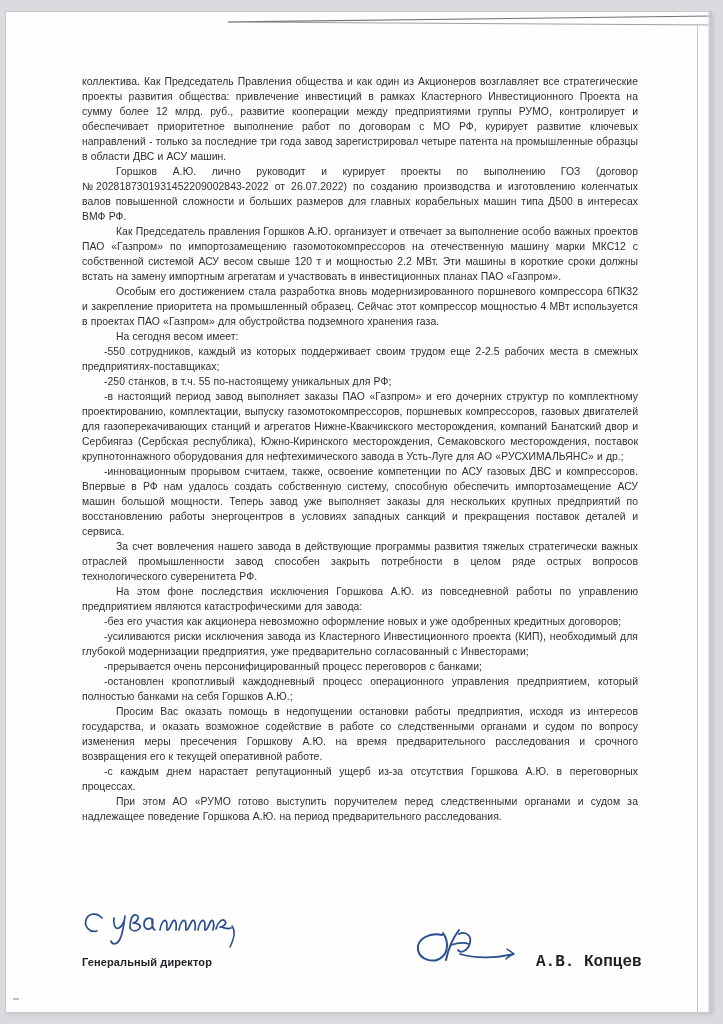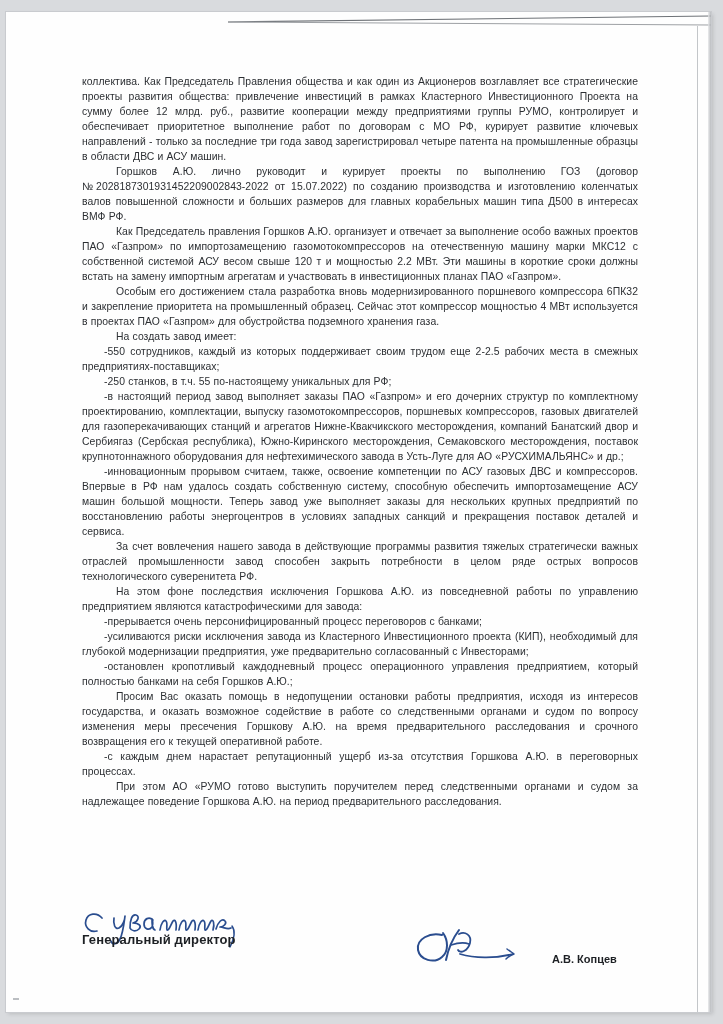--- a/index.html
+++ b/index.html
@@ -105,45 +105,46 @@
     left: 0;
     top: -4px;
     width: 300px;
     height: 44px;
   }
   #closing-script svg { display: block; }
 
   #signer-title {
     position: absolute;
     left: 0;
-    top: 22px;
-    font-size: 13px;
+    top: 46px;
+    font-size: 11px;
     font-weight: bold;
     color: #1d2024;
     letter-spacing: .01em;
     white-space: nowrap;
   }
 
   #signature-mark {
     position: absolute;
     left: 330px;
     top: 16px;
     width: 130px;
     height: 46px;
   }
   #signature-mark svg { display: block; }
 
   #signer-name {
     position: absolute;
-    left: 470px;
+    left: 454px;
     top: 43px;
-    font-size: 11px;
+    font-size: 16px;
     font-weight: bold;
     color: #1d2024;
     white-space: nowrap;
+    font-family: Liberation Mono, monospace;
   }
 </style>
 </head>
 <body>
 
 <div id="page-viewport">
 
   <div id="paper">
 
     <div id="scan-top-edge">
@@ -151,32 +152,33 @@
         <path d="M 222 10 L 705 4" stroke="#6e7277" stroke-width="1.2" fill="none"></path>
         <path d="M 222 10 L 705 13" stroke="#9da0a4" stroke-width="1" fill="none"></path>
       </svg>
     </div>
     <div id="scan-rail-a"></div>
     <div id="scan-rail-b"></div>
     <div id="scan-speck"></div>
 
     <div id="letter-body">
       <p class="para">коллектива. Как Председатель Правления общества и как один из Акционеров возглавляет все стратегические проекты развития общества: привлечение инвестиций в рамках Кластерного Инвестиционного Проекта на сумму более 12 млрд. руб., развитие кооперации между предприятиями группы РУМО, контролирует и обеспечивает приоритетное выполнение работ по договорам с МО РФ, курирует развитие ключевых направлений - только за последние три года завод зарегистрировал четыре патента на промышленные образцы в области ДВС и АСУ машин.</p>
-      <p class="para indent">Горшков А.Ю. лично руководит и курирует проекты по выполнению ГОЗ (договор №2028187301931452209002843-2022 от 15.07.2022) по созданию производства и изготовлению коленчатых валов повышенной сложности и больших размеров для главных корабельных машин типа Д500 в интересах ВМФ РФ.</p>
+      <p class="para indent">Горшков А.Ю. лично руководит и курирует проекты по выполнению ГОЗ (договор №2028187301931452209002843-2022 от 26.07.2022) по созданию производства и изготовлению коленчатых валов повышенной сложности и больших размеров для главных корабельных машин типа Д500 в интересах ВМФ РФ.</p>
       <p class="para indent">Как Председатель правления Горшков А.Ю. организует и отвечает за выполнение особо важных проектов ПАО «Газпром» по импортозамещению газомотокомпрессоров на отечественную машину марки МКС12 с собственной системой АСУ весом свыше 120 т и мощностью 2.2 МВт. Эти машины в короткие сроки должны встать на замену импортным агрегатам и участвовать в инвестиционных планах ПАО «Газпром».</p>
       <p class="para indent">Особым его достижением стала разработка вновь модернизированного поршневого компрессора 6ПК32 и закрепление приоритета на промышленный образец. Сейчас этот компрессор мощностью 4 МВт используется в проектах ПАО «Газпром» для обустройства подземного хранения газа.</p>
-      <p class="para indent">На создать завод имеет:</p>
+      <p class="para indent">На сегодня весом имеет:</p>
       <p class="para hang">-550 сотрудников, каждый из которых поддерживает своим трудом еще 2-2.5 рабочих места в смежных предприятиях-поставщиках;</p>
       <p class="para hang">-250 станков, в т.ч. 55 по-настоящему уникальных для РФ;</p>
       <p class="para hang">-в настоящий период завод выполняет заказы ПАО «Газпром» и его дочерних структур по комплектному проектированию, комплектации, выпуску газомотокомпрессоров, поршневых компрессоров, газовых двигателей для газоперекачивающих станций и агрегатов Нижне-Квакчикского месторождения, компаний Банатский двор и Сербиягаз (Сербская республика), Южно-Киринского месторождения, Семаковского месторождения, поставок крупнотоннажного оборудования для нефтехимического завода в Усть-Луге для АО «РУСХИМАЛЬЯНС» и др.;</p>
       <p class="para hang">-инновационным прорывом считаем, также, освоение компетенции по АСУ газовых ДВС и компрессоров. Впервые в РФ нам удалось создать собственную систему, способную обеспечить импортозамещение АСУ машин большой мощности. Теперь завод уже выполняет заказы для нескольких крупных предприятий по восстановлению работы энергоцентров в условиях западных санкций и прекращения поставок деталей и сервиса.</p>
       <p class="para indent">За счет вовлечения нашего завода в действующие программы развития тяжелых стратегически важных отраслей промышленности завод способен закрыть потребности в целом ряде острых вопросов технологического суверенитета РФ.</p>
       <p class="para indent">На этом фоне последствия исключения Горшкова А.Ю. из повседневной работы по управлению предприятием являются катастрофическими для завода:</p>
+      <p class="para hang">-без его участия как акционера невозможно оформление новых и уже одобренных кредитных договоров;</p>
+      <p class="para hang">-усиливаются риски исключения завода из Кластерного Инвестиционного проекта (КИП), необходимый для глубокой модернизации предприятия, уже предварительно согласованный с Инвесторами;</p>
       <p class="para hang">-прерывается очень персонифицированный процесс переговоров с банками;</p>
-      <p class="para hang">-усиливаются риски исключения завода из Кластерного Инвестиционного проекта (КИП), необходимый для глубокой модернизации предприятия, уже предварительно согласованный с Инвесторами;</p>
       <p class="para hang">-остановлен кропотливый каждодневный процесс операционного управления предприятием, который полностью банками на себя Горшков А.Ю.;</p>
       <p class="para indent">Просим Вас оказать помощь в недопущении остановки работы предприятия, исходя из интересов государства, и оказать возможное содействие в работе со следственными органами и судом по вопросу изменения меры пресечения Горшкову А.Ю. на время предварительного расследования и срочного возвращения его к текущей оперативной работе.</p>
       <p class="para hang">-с каждым днем нарастает репутационный ущерб из-за отсутствия Горшкова А.Ю. в переговорных процессах.</p>
       <p class="para indent">При этом АО «РУМО готово выступить поручителем перед следственными органами и судом за надлежащее поведение Горшкова А.Ю. на период предварительного расследования.</p>
     </div>
 
     <div id="signature-block">
 
       <div id="closing-script" title="С уважением,">
         <svg width="300" height="44" viewBox="0 0 300 44" xmlns="http://www.w3.org/2000/svg">

